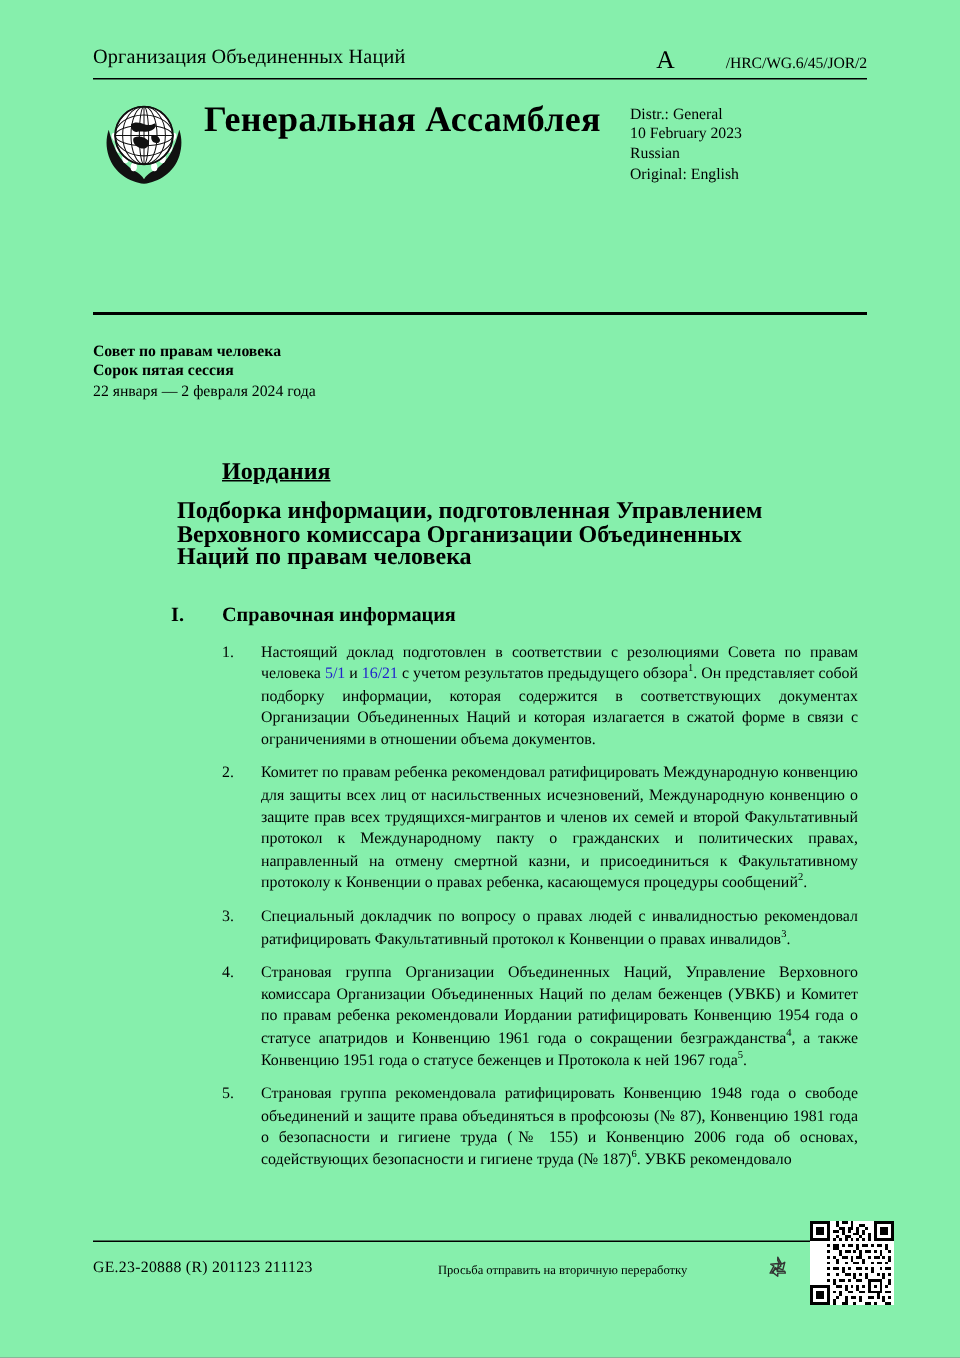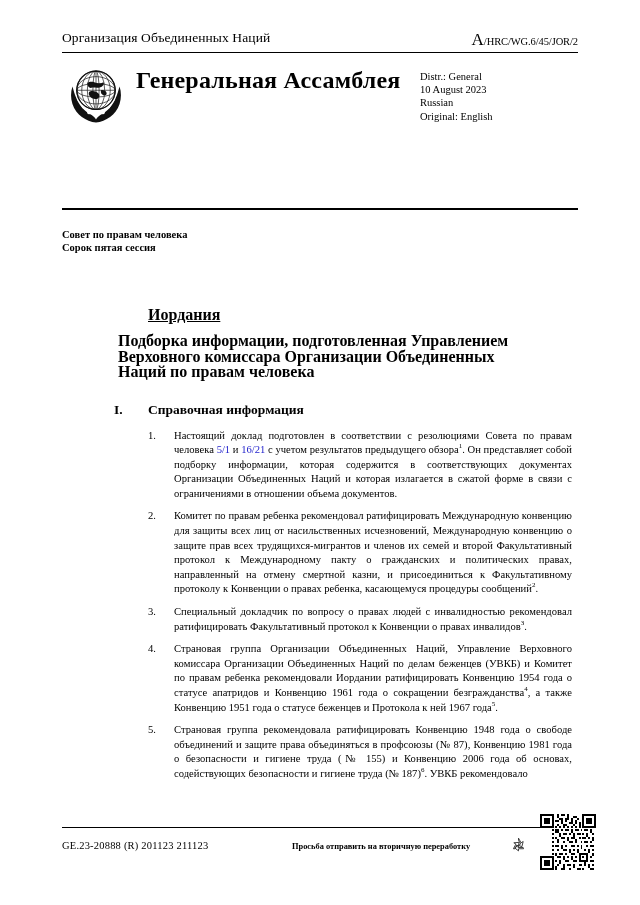--- a/index.html
+++ b/index.html
@@ -4,21 +4,21 @@
 <style>
   html, body {
     margin: 0;
     padding: 0;
     background: #8a8a8a;
   }
   .page {
     position: relative;
     width: 640px;
     height: 905px;
-    background: #ffffff;
+    background: #86efac;
     overflow: hidden;
     font-family: "Liberation Serif", "DejaVu Serif", serif;
     color: #000000;
   }
 
   
   .masthead {
     position: absolute;
     left: 62px;
     top: 30px;
@@ -37,20 +37,21 @@
     text-align: right;
     white-space: nowrap;
   }
   .symbol-line .big-a {
     font-size: 17px;
     line-height: 17px;
   }
   .symbol-line .sym-rest {
     font-size: 10.5px;
     letter-spacing: -0.1px;
+    margin-left: 34px;
   }
   .rule-thin {
     position: absolute;
     left: 62px;
     width: 516px;
     height: 1px;
     background: #000;
   }
   .rule-thin.top { top: 52px; }
 
@@ -200,21 +201,21 @@
     top: 6px;
     font-size: 10.5px;
     letter-spacing: 0.2px;
     white-space: nowrap;
   }
   .recycle-text {
     position: absolute;
     left: 230px;
     top: 8px;
     font-size: 8.4px;
-    font-weight: bold;
+    font-weight: normal;
     white-space: nowrap;
   }
   .recycle-icon {
     position: absolute;
     left: 448px;
     top: 2px;
     width: 17px;
     height: 17px;
   }
   .qr {
@@ -272,31 +273,32 @@
         <g fill="#111">
           <path d="M36 32 C40 29 46 30 50 32 C54 34 58 33 62 31 C64 34 61 38 57 39 C52 41 47 39 43 40 C39 41 36 38 36 32 Z"></path>
           <path d="M40 46 C45 44 51 46 54 49 C57 52 55 57 51 58 C46 59 41 56 39 52 C38 49 38 47 40 46 Z"></path>
           <path d="M58 44 C62 43 66 45 67 48 C68 51 65 53 62 52 C59 51 57 48 58 44 Z"></path>
         </g>
       </svg>
     </div>
     <div class="ga-title">Генеральная Ассамблея</div>
     <div class="distr-block">
       <div>Distr.: General</div>
-      <div>10 August 2023</div>
+      <div>10 February 2023</div>
       <div>Russian</div>
       <div>Original: English</div>
     </div>
   </div>
 
   <div class="rule-thick"></div>
 
   <div class="meta">
     <div class="b">Совет по правам человека</div>
     <div class="b">Сорок пятая сессия</div>
+    <div>22 января — 2 февраля 2024 года</div>
   </div>
 
   <div class="content">
 
     <div class="country">Иордания</div>
 
     <div class="subtitle">Подборка информации, подготовленная Управлением Верховного комиссара Организации Объединенных Наций по правам человека</div>
 
     <div class="h1row">
       <div class="h1num">I.</div>

